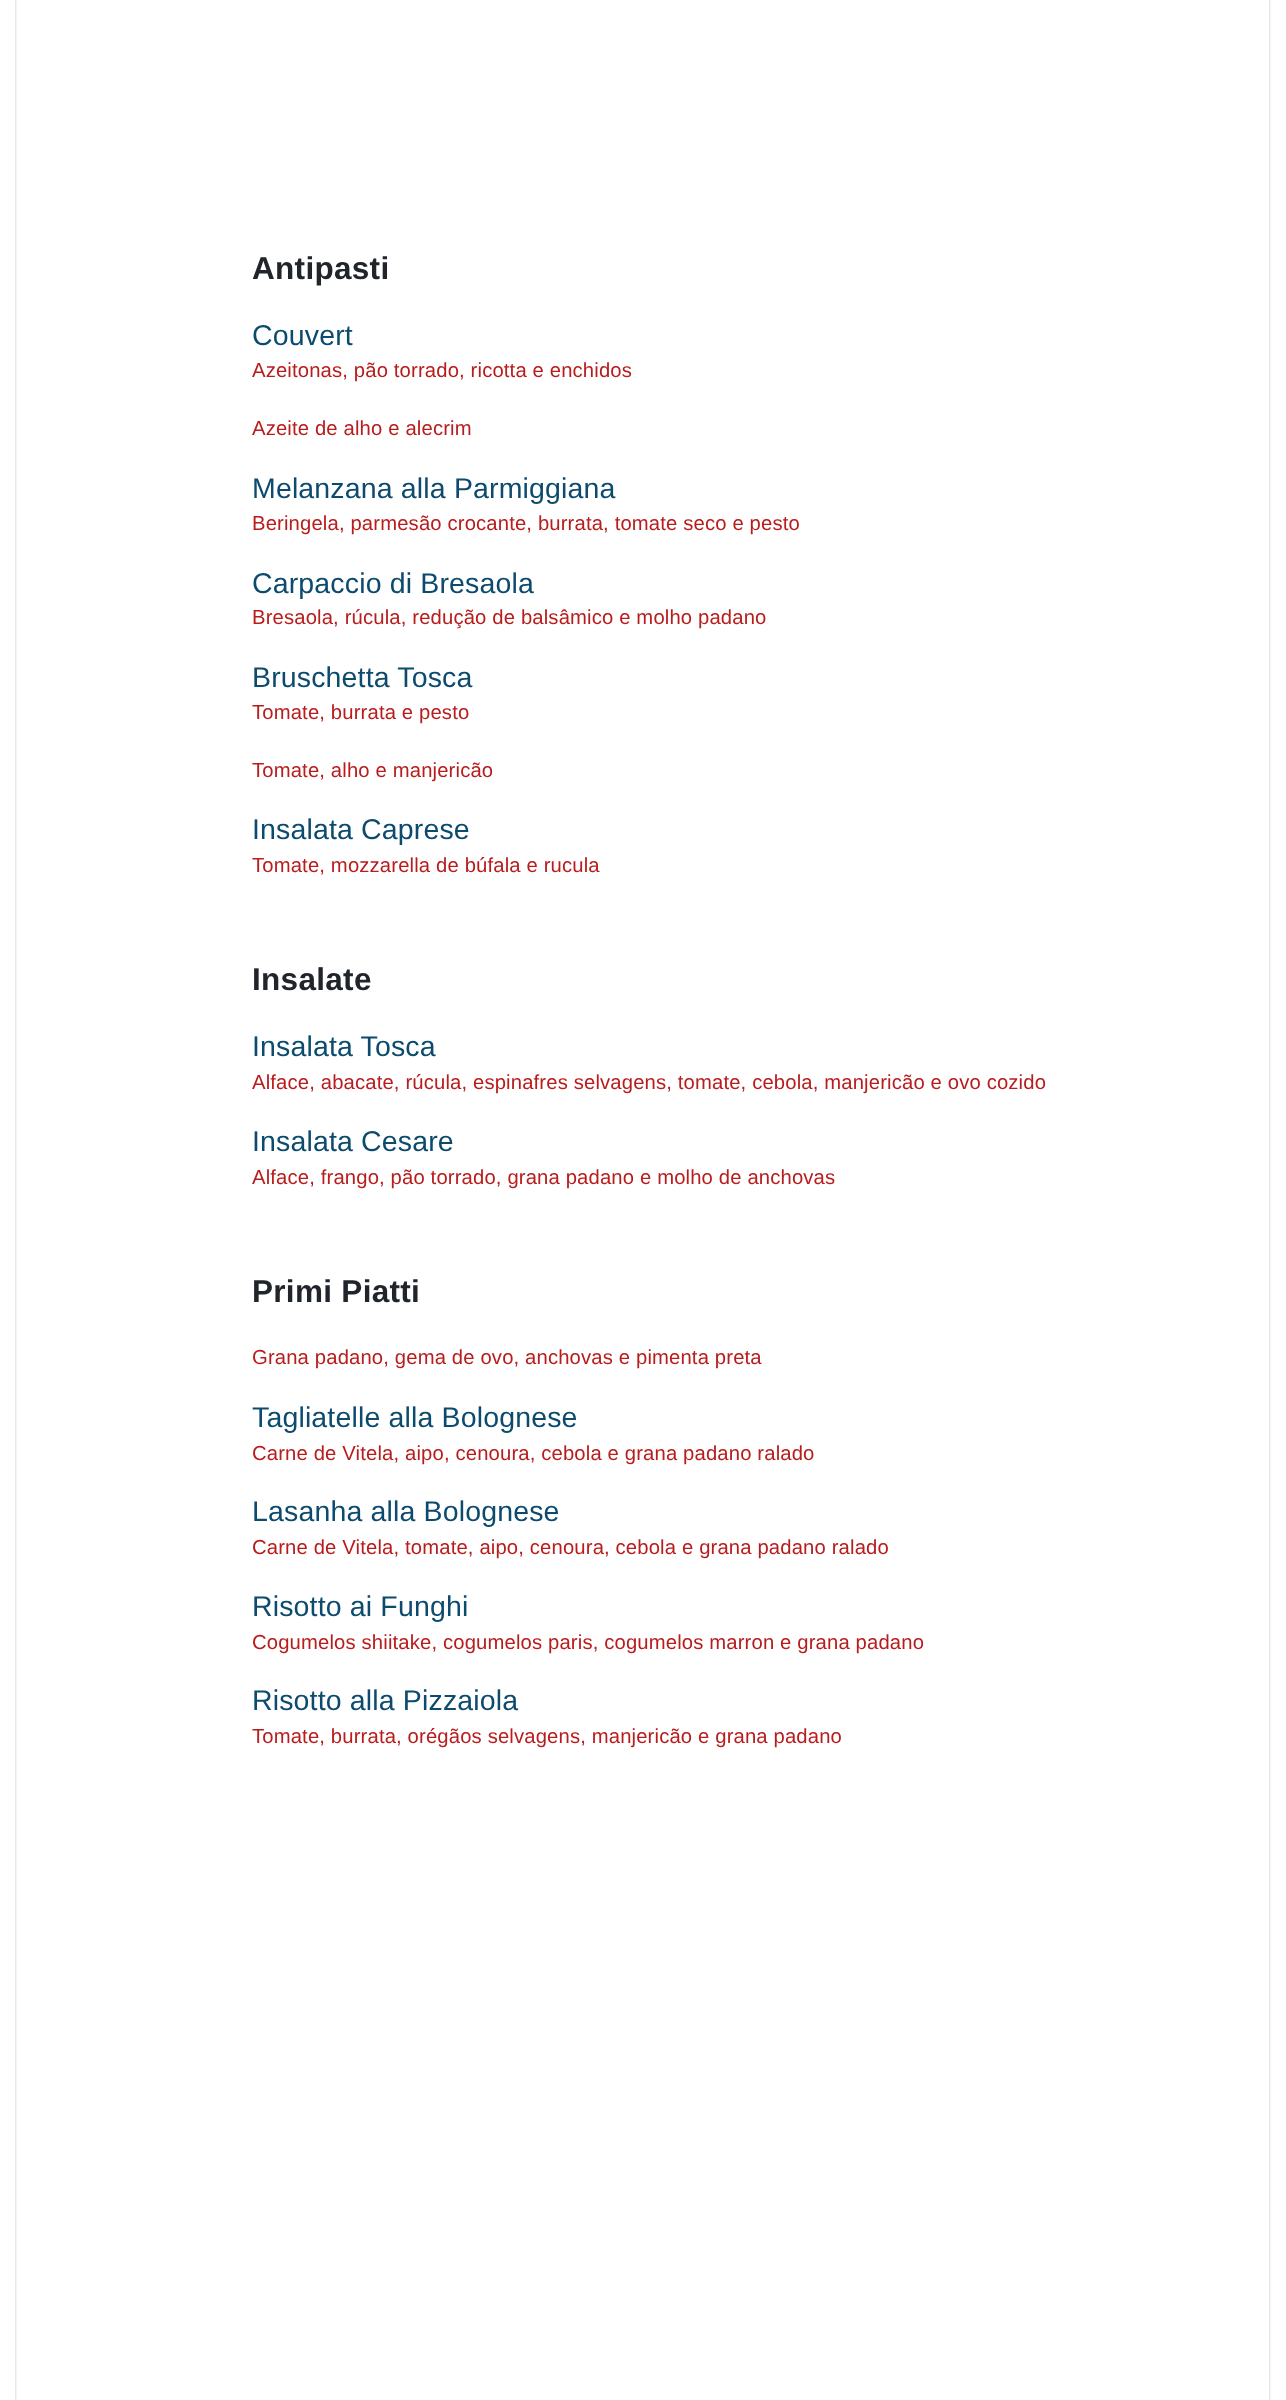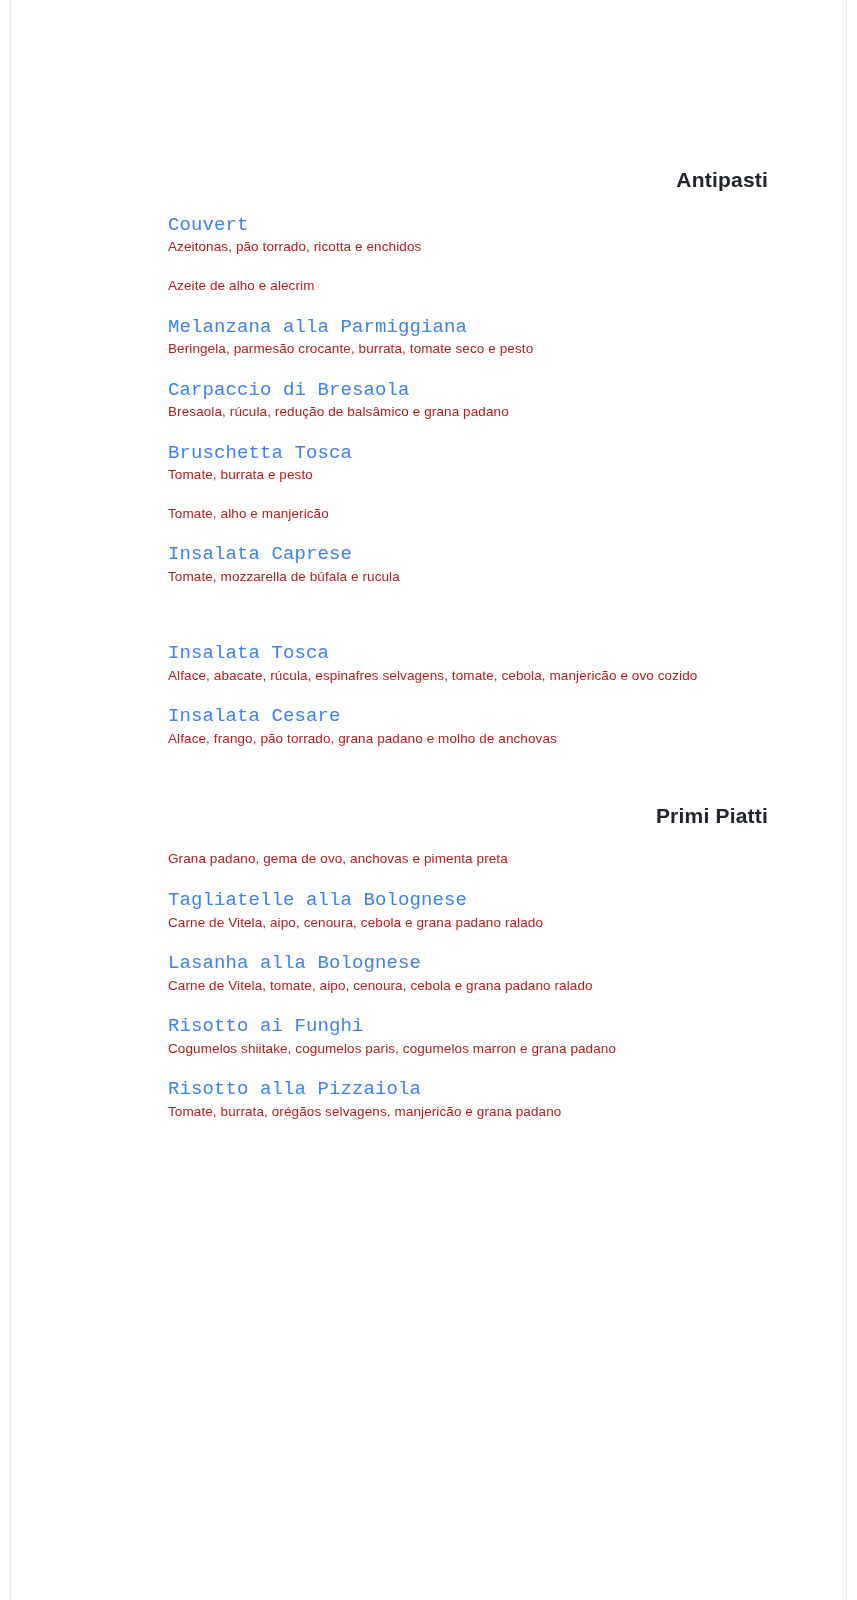--- a/index.html
+++ b/index.html
@@ -46,36 +46,34 @@
   }
   .section {
     margin-bottom: 30px;
   }
   .section-title {
     font-size: 21px;
     font-weight: bold;
     letter-spacing: 0.2px;
     color: #20242b;
     margin: 0 0 22px 0;
-    text-align: right;
   }
   .item {
     margin-bottom: 20px;
   }
   .item:last-child {
     margin-bottom: 0;
   }
   .item-name {
     font-size: 19px;
     font-weight: 400;
-    color: #3b82f6;
+    color: #0c4a6e;
     line-height: 1.18;
     letter-spacing: 0.1px;
     margin: 0 0 2px 0;
-    font-family: Liberation Mono, monospace;
   }
   .item-desc {
     font-size: 13.5px;
     font-weight: 400;
     color: #b91c1c;
     line-height: 1.38;
     letter-spacing: 0.1px;
     margin: 0;
     max-width: 590px;
   }
@@ -102,38 +100,39 @@
       </div>
       <div class="item">
         <p class="item-desc">Azeite de alho e alecrim</p>
       </div>
       <div class="item">
         <p class="item-name">Melanzana alla Parmiggiana</p>
         <p class="item-desc">Beringela, parmesão crocante, burrata, tomate seco e pesto</p>
       </div>
       <div class="item">
         <p class="item-name">Carpaccio di Bresaola</p>
-        <p class="item-desc">Bresaola, rúcula, redução de balsâmico e grana padano</p>
+        <p class="item-desc">Bresaola, rúcula, redução de balsâmico e molho padano</p>
       </div>
       <div class="item">
         <p class="item-name">Bruschetta Tosca</p>
         <p class="item-desc">Tomate, burrata e pesto</p>
       </div>
       <div class="item">
         <p class="item-desc">Tomate, alho e manjericão</p>
       </div>
       <div class="item">
         <p class="item-name">Insalata Caprese</p>
         <p class="item-desc">Tomate, mozzarella de búfala e rucula</p>
       </div>
     </div>
 
     <div class="spacer-lg"></div>
 
     <div class="section">
+      <h2 class="section-title">Insalate</h2>
 
       <div class="item">
         <p class="item-name">Insalata Tosca</p>
         <p class="item-desc">Alface, abacate, rúcula, espinafres selvagens, tomate, cebola, manjericão e ovo cozido</p>
       </div>
       <div class="item">
         <p class="item-name">Insalata Cesare</p>
         <p class="item-desc">Alface, frango, pão torrado, grana padano e molho de anchovas</p>
       </div>
     </div>

